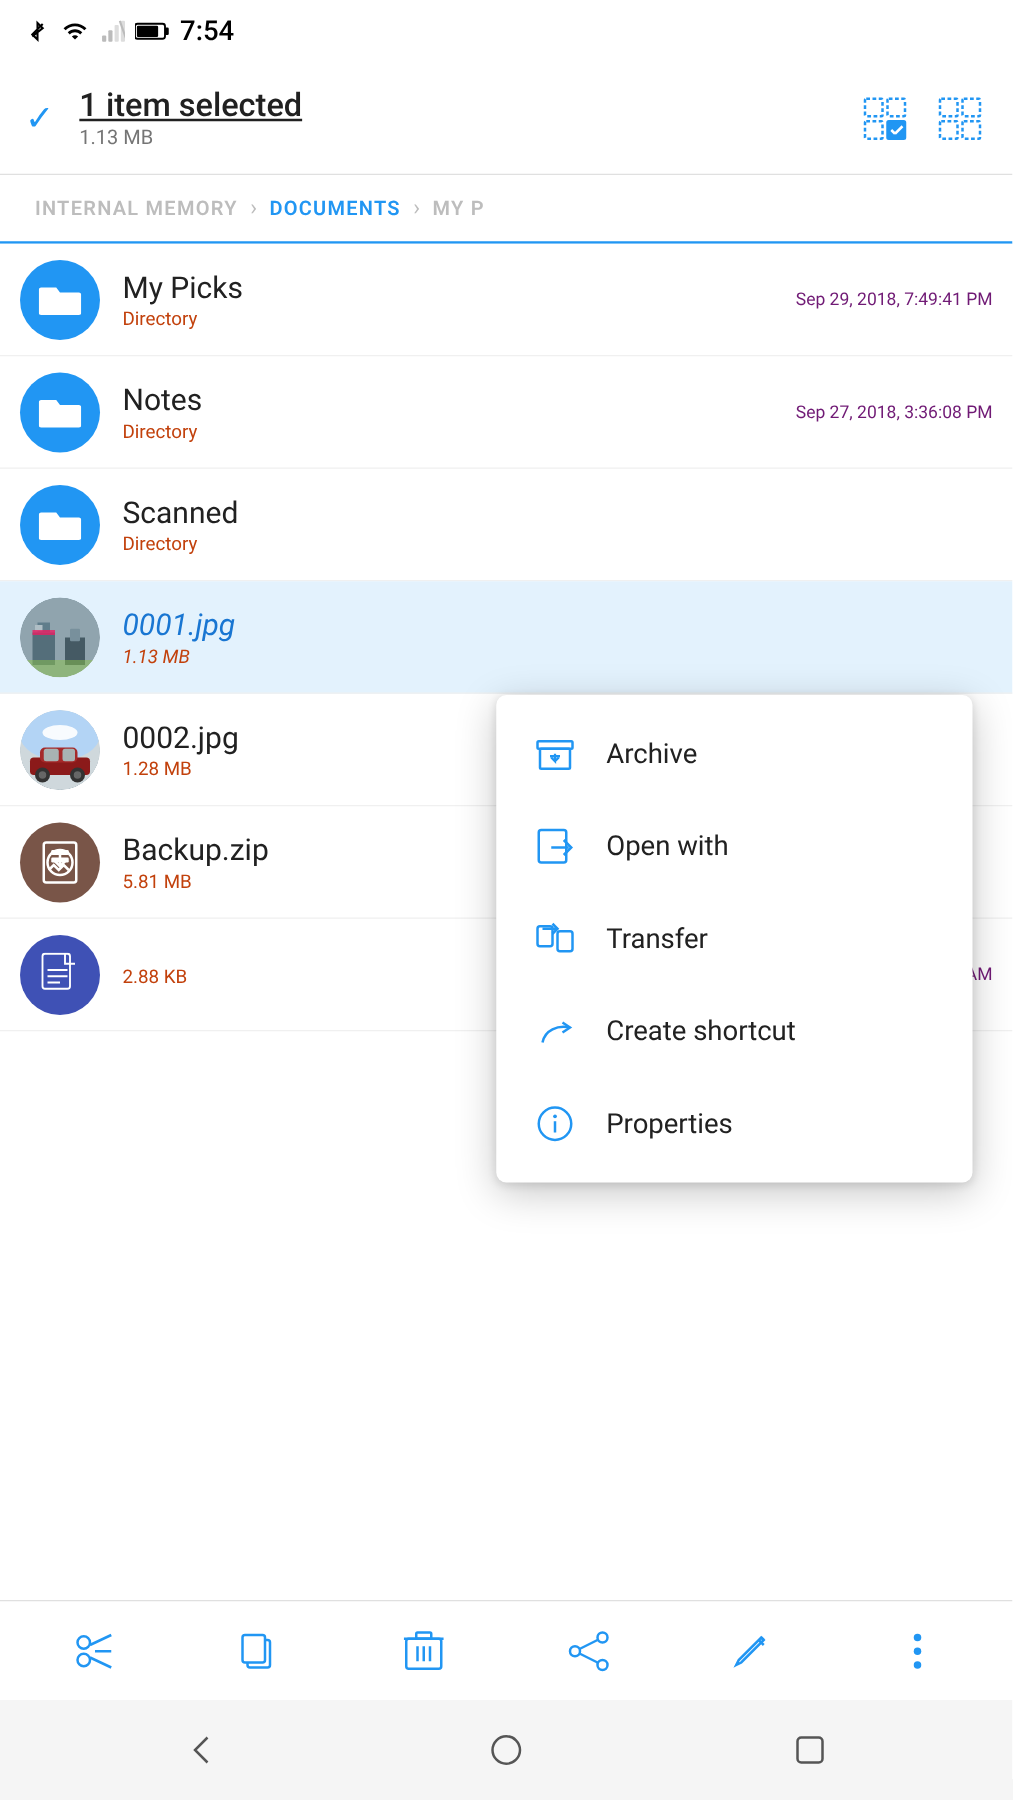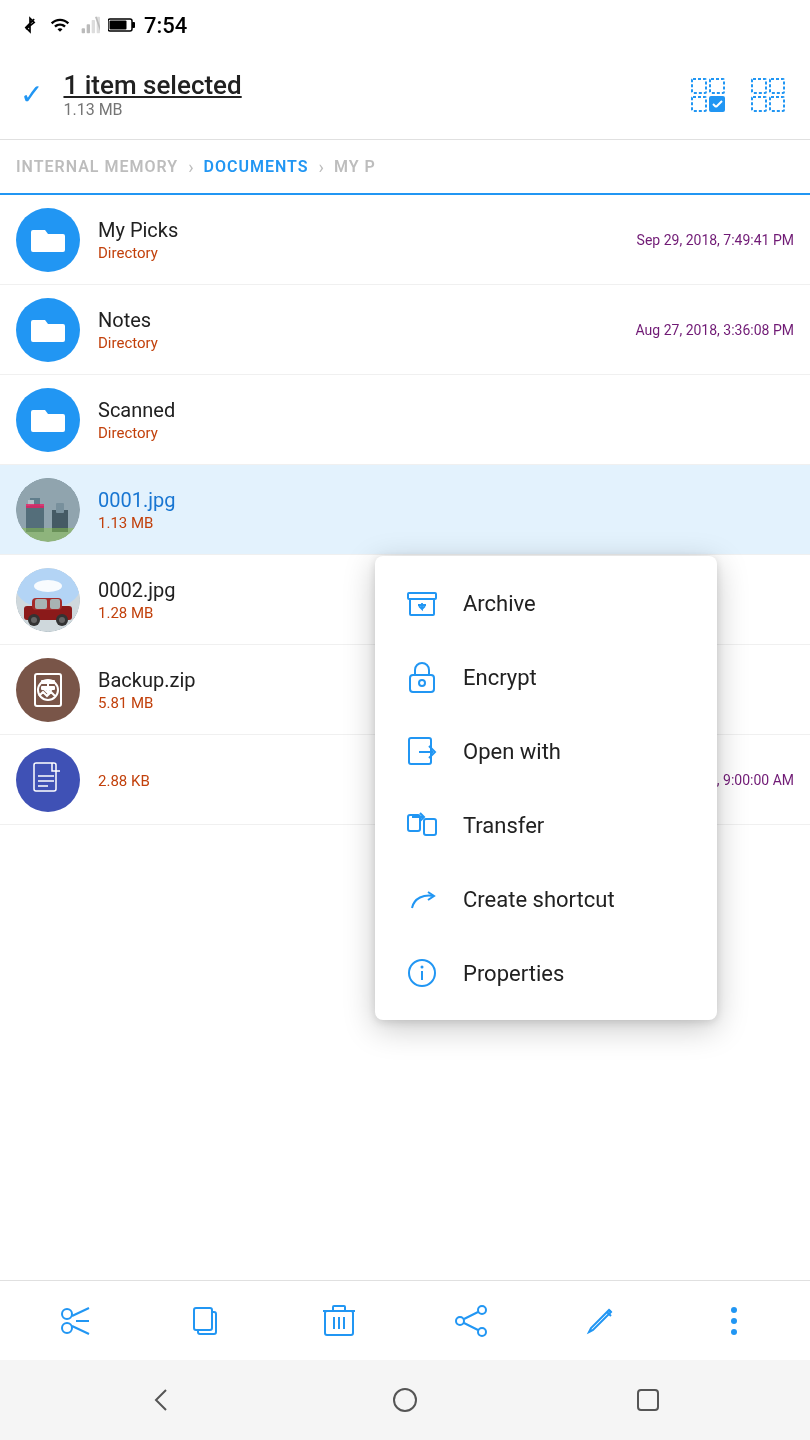--- a/index.html
+++ b/index.html
@@ -69,21 +69,21 @@
       align-items: center;
       justify-content: center;
     }
 
     
     .breadcrumb {
       height: 55px;
       background: #fff;
       display: flex;
       align-items: center;
-      padding: 0 16px;
+      padding: 0 28px;
       border-bottom: 2px solid #2196F3;
       gap: 10px;
       overflow: hidden;
     }
     .breadcrumb-item {
       font-size: 16px;
       font-weight: 600;
       color: #bdbdbd;
       letter-spacing: 1px;
       text-transform: uppercase;
@@ -103,20 +103,21 @@
     }
     .file-item {
       display: flex;
       align-items: center;
       padding: 12px 16px;
       border-bottom: 1px solid #f0f0f0;
       min-height: 90px;
     }
     .file-item.selected {
       background: #e3f2fd;
+      font-style: italic;
     }
     .file-avatar {
       width: 64px;
       height: 64px;
       border-radius: 50%;
       background: #2196F3;
       display: flex;
       align-items: center;
       justify-content: center;
       flex-shrink: 0;
@@ -126,21 +127,21 @@
     .file-avatar.brown {
       background: #795548;
     }
     .file-avatar.dark-blue {
       background: #3F51B5;
     }
     .file-info {
       flex: 1;
     }
     .file-name {
-      font-size: 20px;
+      font-size: 24px;
       color: #212121;
       font-weight: 400;
     }
     .file-name.selected-text {
       color: #1976D2;
     }
     .file-meta {
       font-size: 15px;
       color: #c2410c;
       margin-top: 2px;
@@ -167,22 +168,22 @@
       border-radius: 50%;
       background: linear-gradient(180deg, #cfd8dc 0%, #b0bec5 40%, #78909c 100%);
       display: flex;
       align-items: center;
       justify-content: center;
       overflow: hidden;
     }
     .context-menu {
       position: absolute;
       top: 556px;
-      left: 375px;
-      width: 342px;
+      left: 397px;
+      width: 381px;
       background: #fff;
       border-radius: 8px;
       box-shadow: 0 8px 32px rgba(0,0,0,0.22), 0 2px 8px rgba(0,0,0,0.12);
       z-index: 200;
       padding: 10px 0;
       text-align: right;
     }
     .menu-item {
       display: flex;
       align-items: center;
@@ -339,21 +340,21 @@
   <div class="file-item">
     <div class="file-avatar">
       <svg width="34" height="28" viewBox="0 0 34 28" fill="white">
         <path d="M2 4h12l3 4h15a2 2 0 012 2v14a2 2 0 01-2 2H2a2 2 0 01-2-2V6a2 2 0 012-2z"></path>
       </svg>
     </div>
     <div class="file-info">
       <div class="file-name">Notes</div>
       <div class="file-meta">Directory</div>
     </div>
-    <div class="file-date">Aug 27, 2018, 3:36:08 PM</div>
+    <div class="file-date">Sep 27, 2018, 3:36:08 PM</div>
   </div>
 
   <div class="file-item">
     <div class="file-avatar">
       <svg width="34" height="28" viewBox="0 0 34 28" fill="white">
         <path d="M2 4h12l3 4h15a2 2 0 012 2v14a2 2 0 01-2 2H2a2 2 0 01-2-2V6a2 2 0 012-2z"></path>
       </svg>
     </div>
     <div class="file-info">
       <div class="file-name">Scanned</div>
@@ -460,30 +461,20 @@
       <svg width="32" height="32" viewBox="0 0 32 32" fill="none">
         <rect x="2" y="6" width="28" height="6" rx="1" stroke="#2196F3" stroke-width="2"></rect>
         <rect x="4" y="12" width="24" height="16" rx="1" stroke="#2196F3" stroke-width="2"></rect>
         <line x1="12" y1="18" x2="20" y2="18" stroke="#2196F3" stroke-width="2"></line>
         <path d="M16 16v6l-3-3m3 3l3-3" stroke="#2196F3" stroke-width="1.8" fill="none"></path>
       </svg>
     </div>
     <span class="menu-label">Archive</span>
   </div>
 
-  <div class="menu-item">
-    <div class="menu-icon">
-      <svg width="28" height="34" viewBox="0 0 28 34" fill="none">
-        <rect x="2" y="15" width="24" height="17" rx="3" stroke="#2196F3" stroke-width="2"></rect>
-        <path d="M7 15V10a7 7 0 0114 0v5" stroke="#2196F3" stroke-width="2" fill="none"></path>
-        <circle cx="14" cy="23" r="3" stroke="#2196F3" stroke-width="2"></circle>
-      </svg>
-    </div>
-    <span class="menu-label">Encrypt</span>
-  </div>
 
   <div class="menu-item">
     <div class="menu-icon">
       <svg width="30" height="30" viewBox="0 0 30 30" fill="none">
         <rect x="2" y="2" width="22" height="26" rx="2" stroke="#2196F3" stroke-width="2"></rect>
         <path d="M22 10l6 6-6 6" stroke="#2196F3" stroke-width="2" fill="none"></path>
         <line x1="26" y1="16" x2="12" y2="16" stroke="#2196F3" stroke-width="2"></line>
       </svg>
     </div>
     <span class="menu-label">Open with</span>

